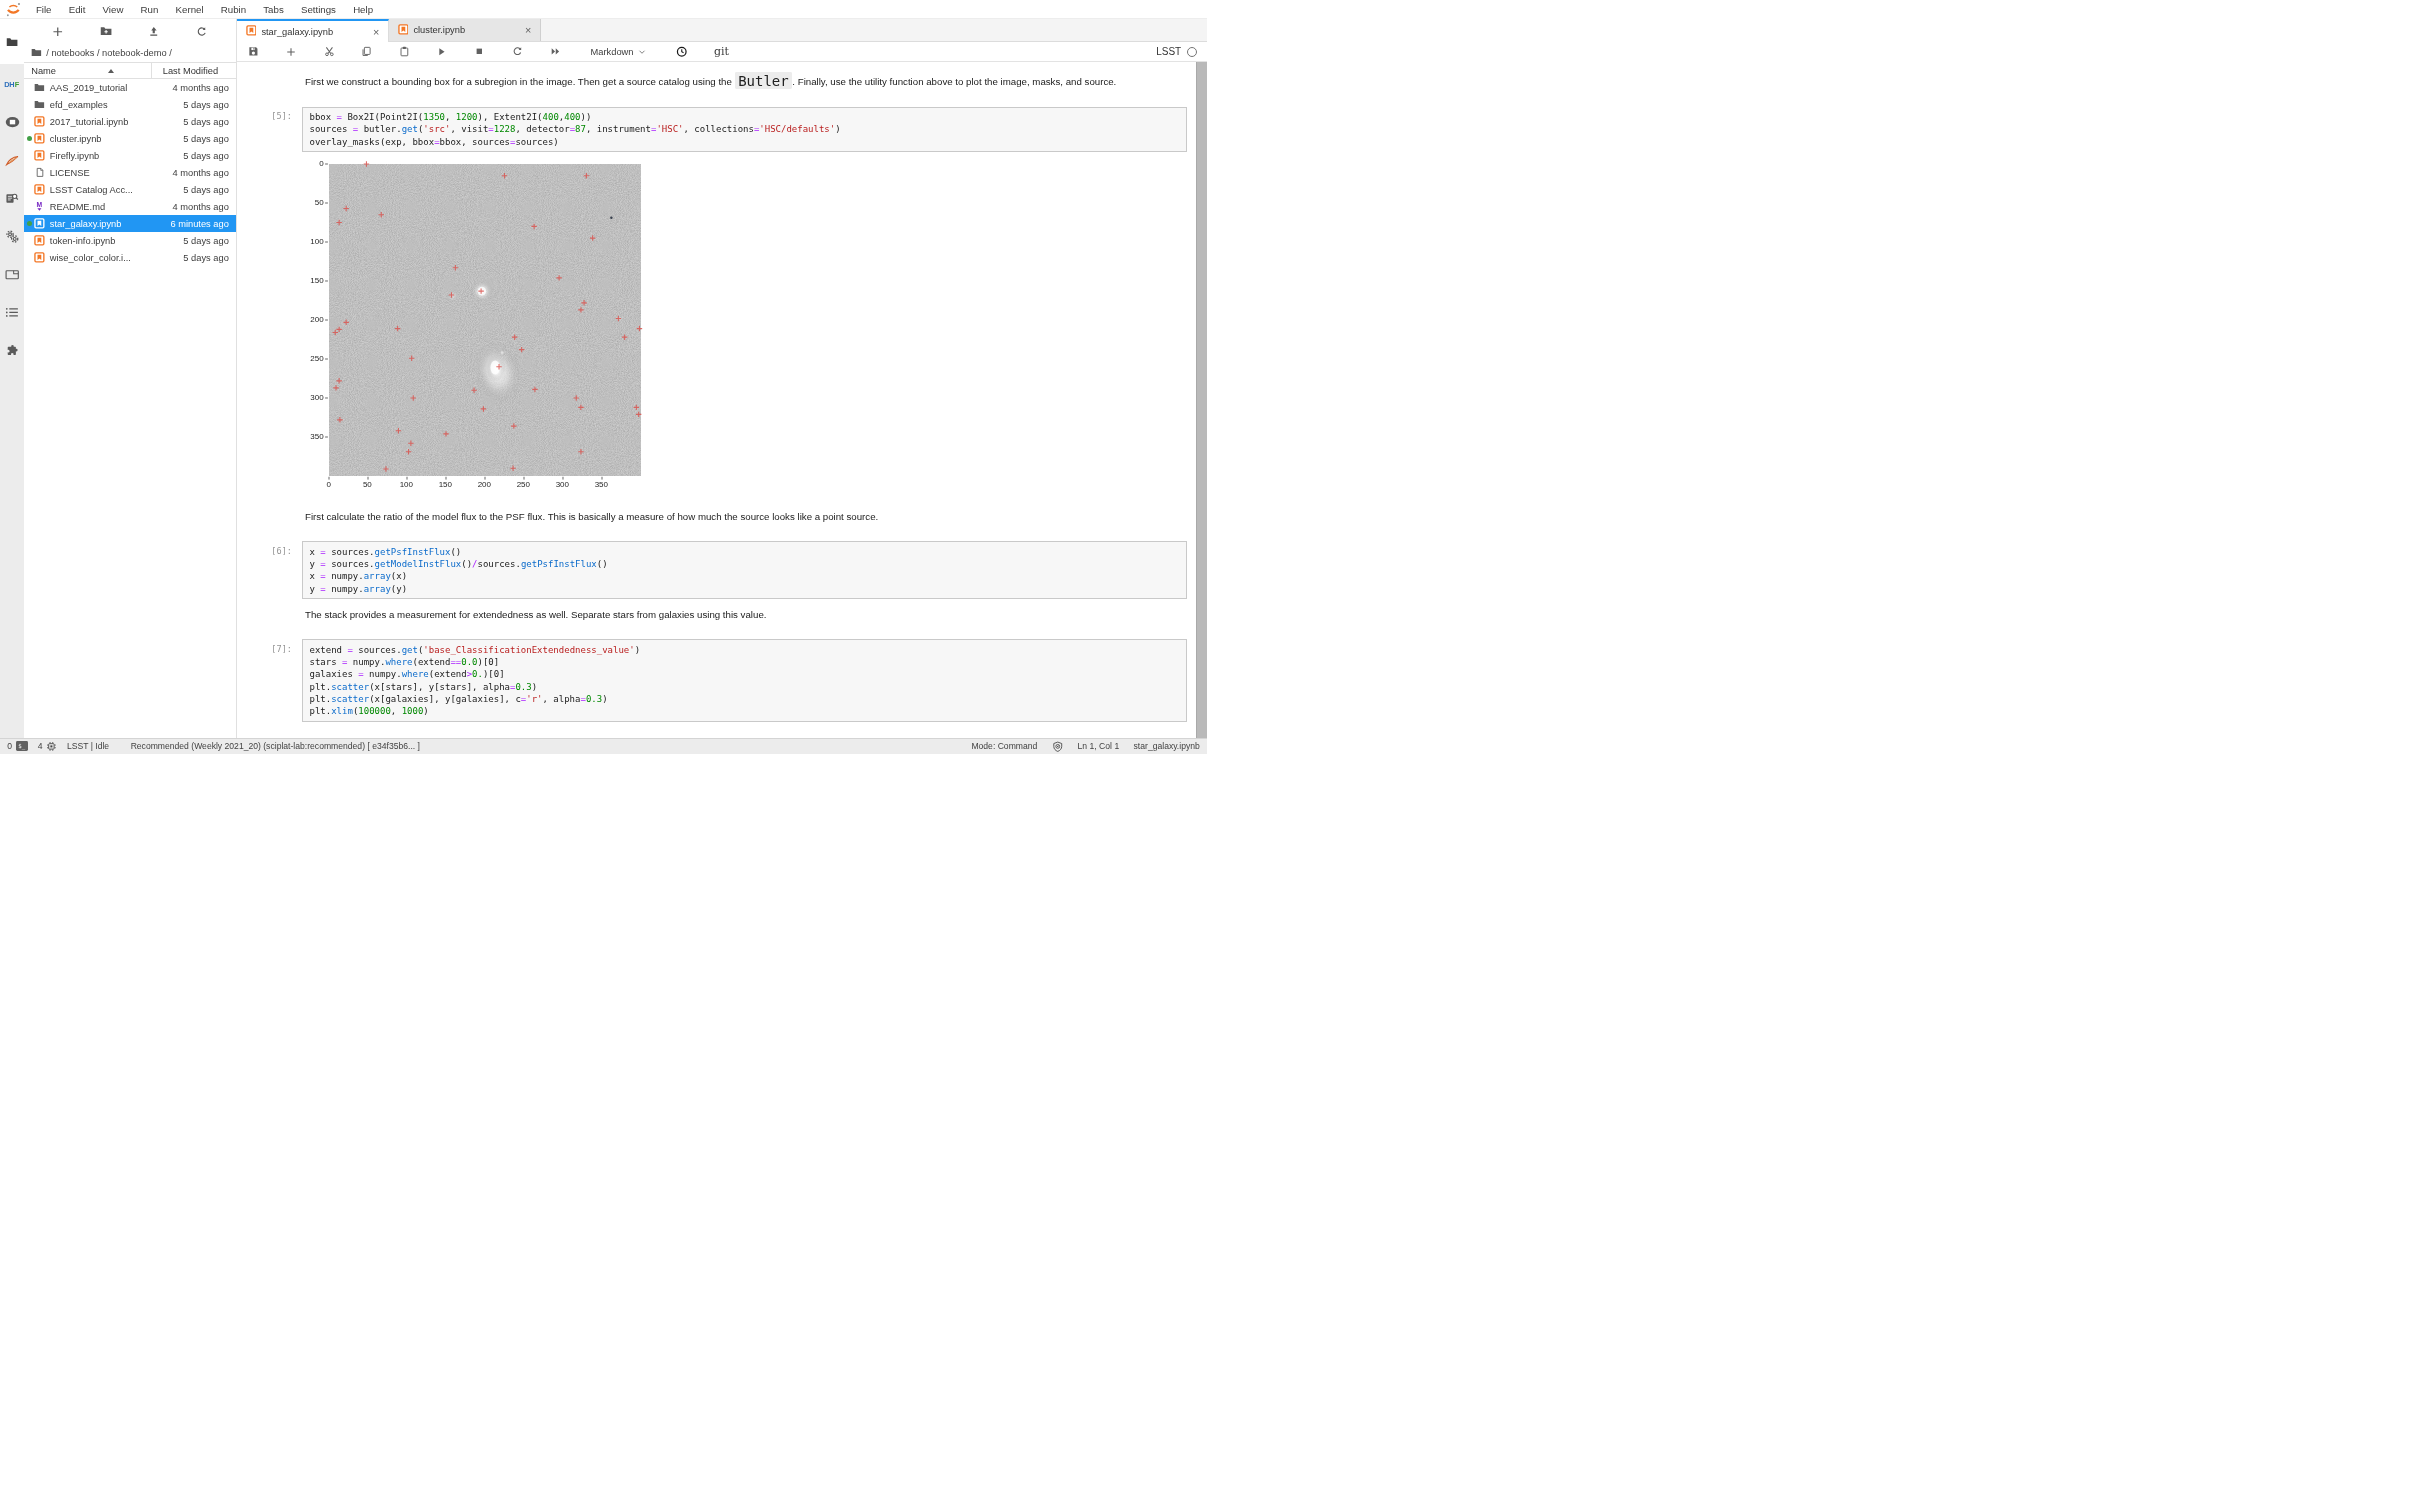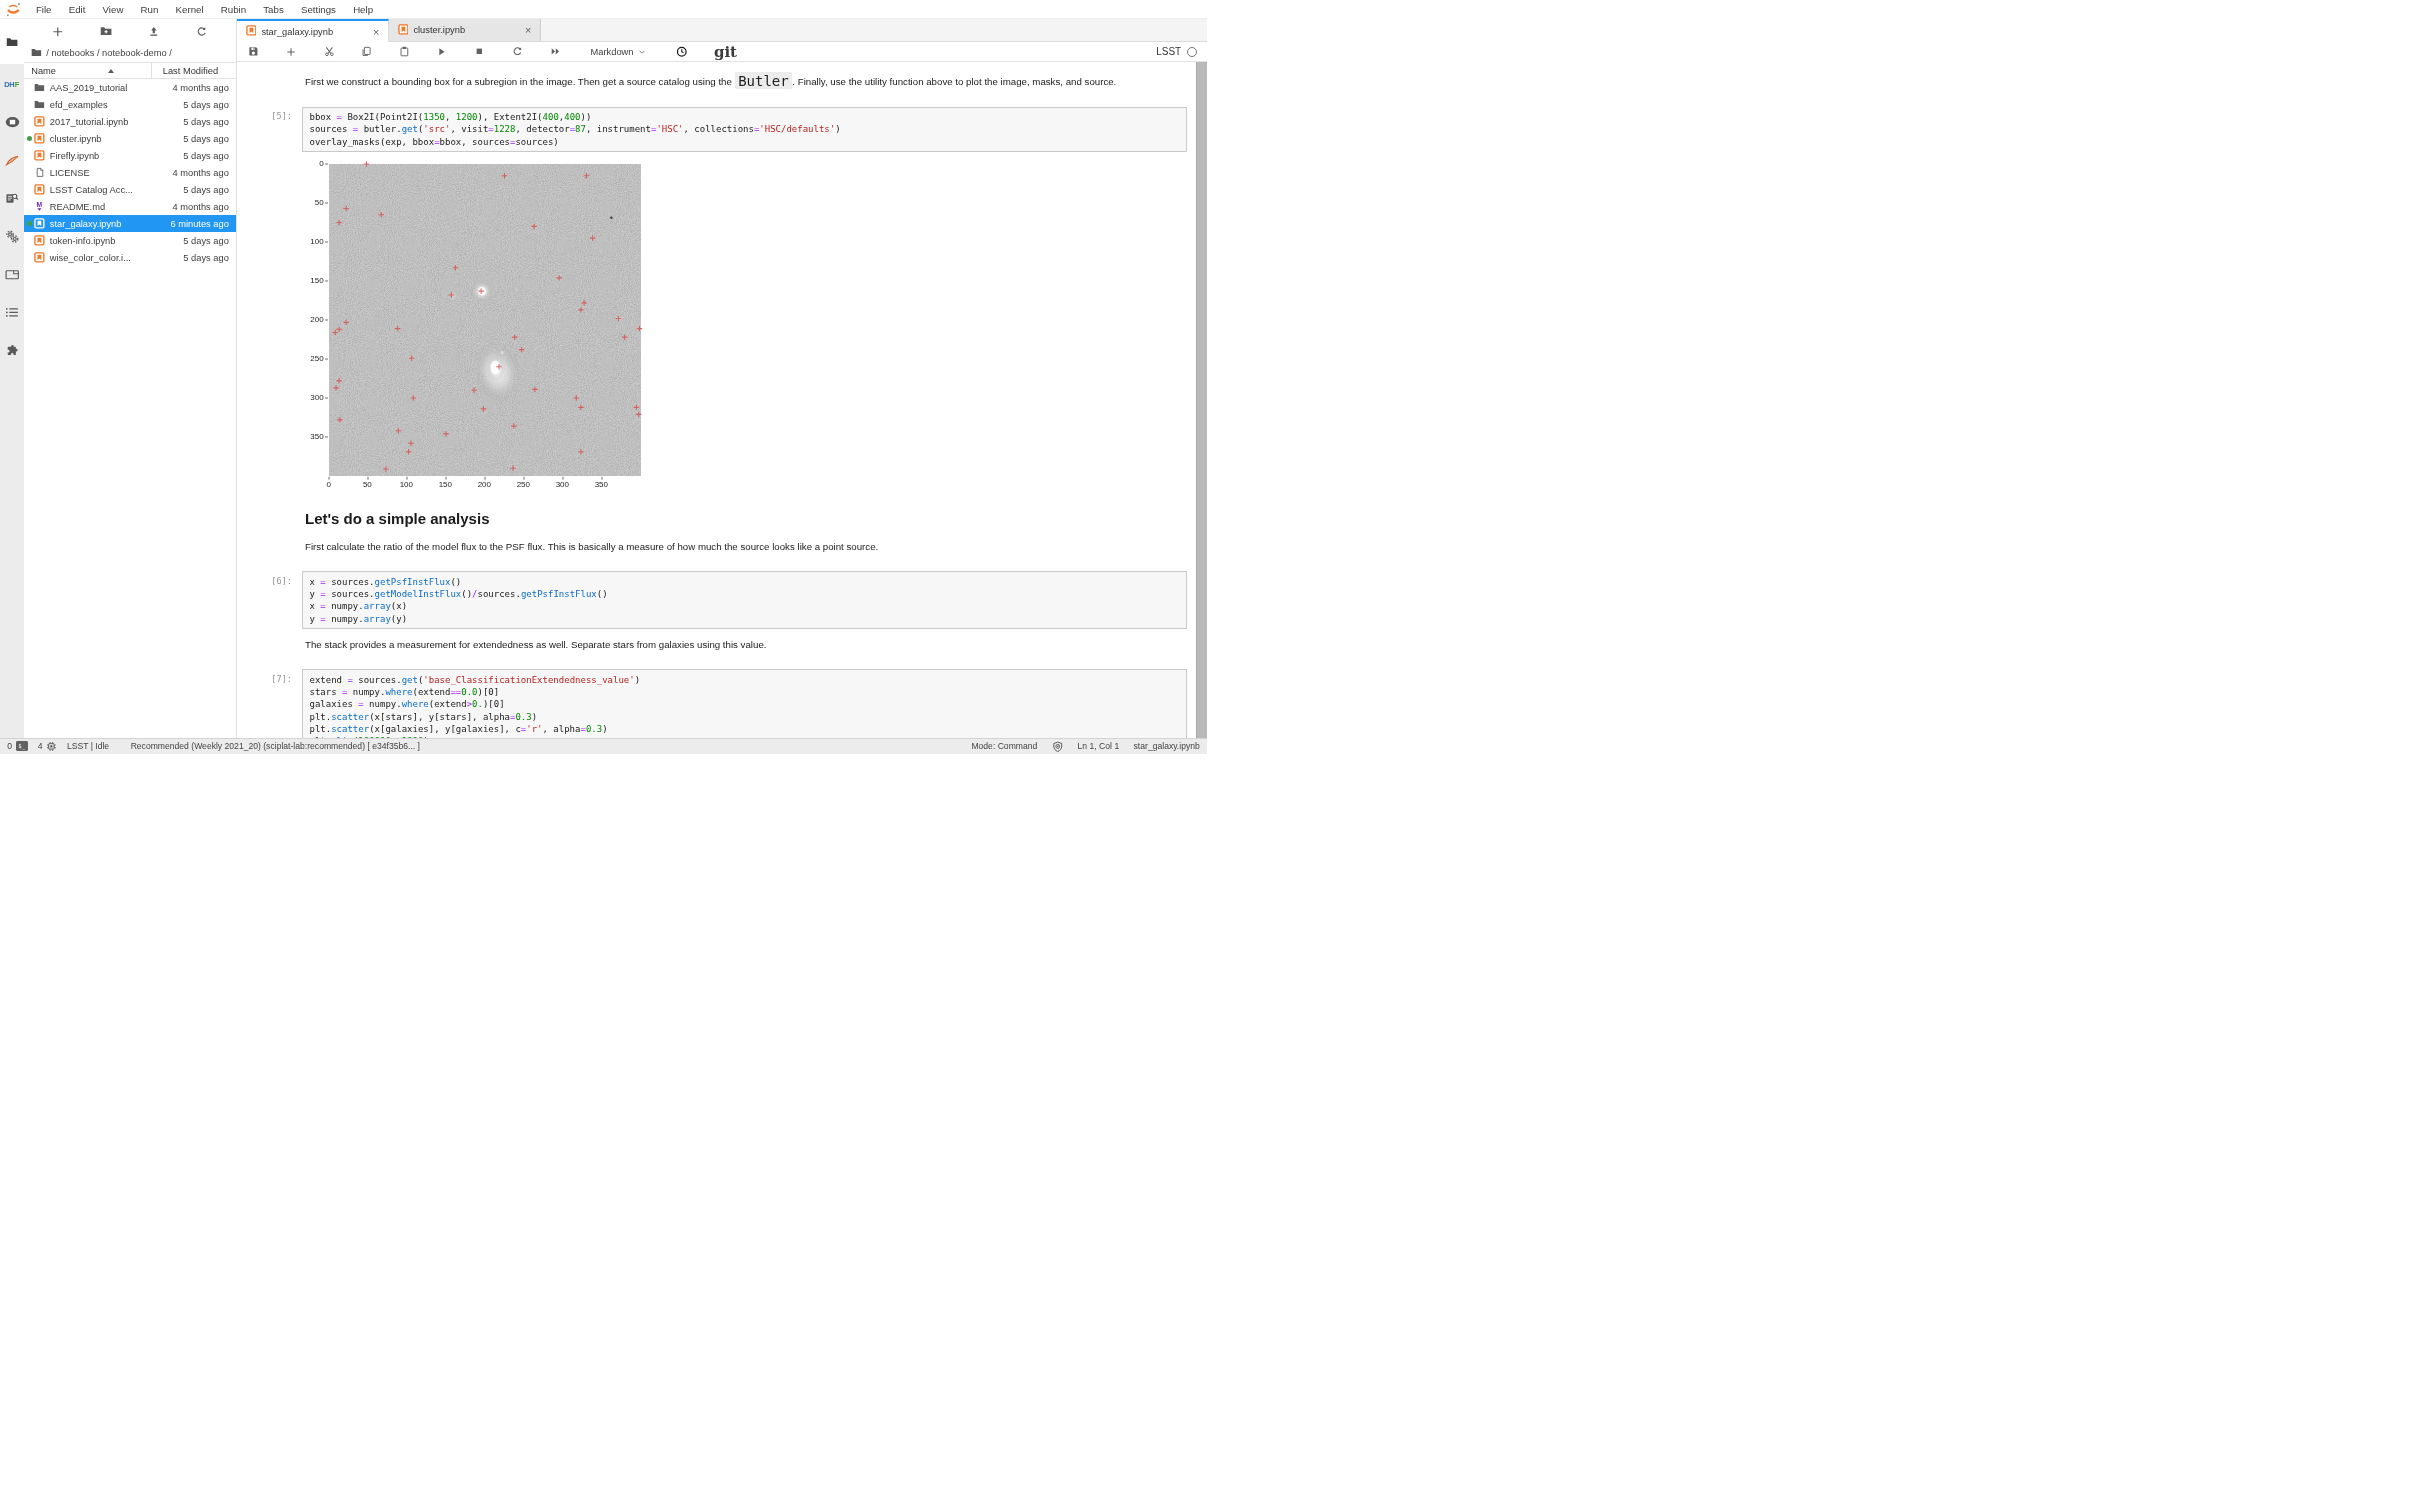--- a/index.html
+++ b/index.html
@@ -53,21 +53,21 @@
   .tab { width:152px; display:flex; align-items:center; gap:5px; padding:0 5.7px 0 8.6px; font-size:9.3px;
     color:#333; background:#e6e6e6; border-right:0.7px solid #cfcfcf; cursor:pointer; position:relative; }
   .tab.active { background:#fff; border-top:2.2px solid #2196f3; border-right:0.7px solid #dcdcdc; margin-bottom:-0.7px; }
   .tab .tab-label { flex:1 1 auto; white-space:nowrap; overflow:hidden; }
   .tab .tab-close { font-size:10.8px; color:#616161; padding:0 2.9px; cursor:pointer; }
 
   #nb-toolbar { height:19.4px; flex:0 0 19.4px; background:#fff; border-bottom:0.7px solid #e3e3e3;
     display:flex; align-items:center; padding:0 7.2px; gap:19px; }
   .tb-btn { width:18.7px; height:16px; display:flex; align-items:center; justify-content:center; cursor:pointer; }
   #celltype-dd { display:flex; align-items:center; gap:4.3px; font-size:9.3px; color:#3c3c3c; padding:0 7.2px; cursor:pointer; }
-  #git-label { font-size:15px; color:#3c3c3c; font-weight:bold; font-family:"DejaVu Serif", serif; padding:0 4.3px; cursor:pointer; }
+  #git-label { font-size:11px; color:#3c3c3c; font-weight:normal; font-family:"DejaVu Serif", serif; padding:0 4.3px; cursor:pointer; }
   #kernel-ind { margin-left:auto; display:flex; align-items:center; gap:5.7px; font-size:10px; color:#333; padding-right:2.9px;text-align:center; }
   #kernel-circle { width:10px; height:10px; border:1.4px solid #757575; border-radius:50%; }
 
   #nb-content { flex:1 1 auto; background:#fff; overflow:hidden; position:relative; padding:11.5px 20px 0 0; }
   #nb-scrollbar { position:absolute; top:0; right:0; width:10.8px; bottom:0; background:#b9b9b9;
     border-left:0.7px solid #a9a9a9; cursor:pointer; }
 
   .md-cell { margin:0 0 17px 68px; font-size:9.7px; color:#212121; line-height:14.4px; }
   .md-cell .inline-code { font-family:"DejaVu Sans Mono", monospace; font-size:14px; background:#ececec;
     padding:0.7px 3.6px; border-radius:1.4px;margin-top:16px; }
@@ -513,21 +513,20 @@
                 <div class="xtick" style="left: 14.4px;">0</div>
                 <div class="xtick" style="left: 53px;">50</div>
                 <div class="xtick" style="left: 92px;">100</div>
                 <div class="xtick" style="left: 131px;">150</div>
                 <div class="xtick" style="left: 170px;">200</div>
                 <div class="xtick" style="left: 209px;">250</div>
                 <div class="xtick" style="left: 248px;">300</div>
                 <div class="xtick" style="left: 287px;">350</div>
               </div>
             </div>
-            <div class="md-heading">Let's do a simple analysis</div>
             <div class="md-cell"><span>First calculate the ratio of the model flux to the PSF flux. This is basically a measure of how much the source looks like a point source.</span></div>
             <div class="code-cell">
               <div class="cc-prompt">[6]:</div>
               <div class="cc-box"><div class="code-line"><span>x </span><span class="tk-op">=</span><span> sources.</span><span class="tk-fn">getPsfInstFlux</span><span>()</span></div><div class="code-line"><span>y </span><span class="tk-op">=</span><span> sources.</span><span class="tk-fn">getModelInstFlux</span><span>()</span><span class="tk-op">/</span><span>sources.</span><span class="tk-fn">getPsfInstFlux</span><span>()</span></div><div class="code-line"><span>x </span><span class="tk-op">=</span><span> numpy.</span><span class="tk-fn">array</span><span>(x)</span></div><div class="code-line"><span>y </span><span class="tk-op">=</span><span> numpy.</span><span class="tk-fn">array</span><span>(y)</span></div></div>
             </div>
             <div class="md-cell"><span>The stack provides a measurement for extendedness as well. Separate stars from galaxies using this value.</span></div>
             <div class="code-cell">
               <div class="cc-prompt">[7]:</div>
               <div class="cc-box"><div class="code-line"><span>extend </span><span class="tk-op">=</span><span> sources.</span><span class="tk-fn">get</span><span>(</span><span class="tk-str">'base_ClassificationExtendedness_value'</span><span>)</span></div><div class="code-line"><span>stars </span><span class="tk-op">=</span><span> numpy.</span><span class="tk-fn">where</span><span>(extend</span><span class="tk-op">==</span><span class="tk-num">0.0</span><span>)[0]</span></div><div class="code-line"><span>galaxies </span><span class="tk-op">=</span><span> numpy.</span><span class="tk-fn">where</span><span>(extend</span><span class="tk-op">&gt;</span><span class="tk-num">0.</span><span>)[0]</span></div><div class="code-line"><span>plt.</span><span class="tk-fn">scatter</span><span>(x[stars], y[stars], alpha</span><span class="tk-op">=</span><span class="tk-num">0.3</span><span>)</span></div><div class="code-line"><span>plt.</span><span class="tk-fn">scatter</span><span>(x[galaxies], y[galaxies], c</span><span class="tk-op">=</span><span class="tk-str">'r'</span><span>, alpha</span><span class="tk-op">=</span><span class="tk-num">0.3</span><span>)</span></div><div class="code-line"><span>plt.</span><span class="tk-fn">xlim</span><span>(</span><span class="tk-num">100000</span><span>, </span><span class="tk-num">1000</span><span>)</span></div></div>
             </div>

